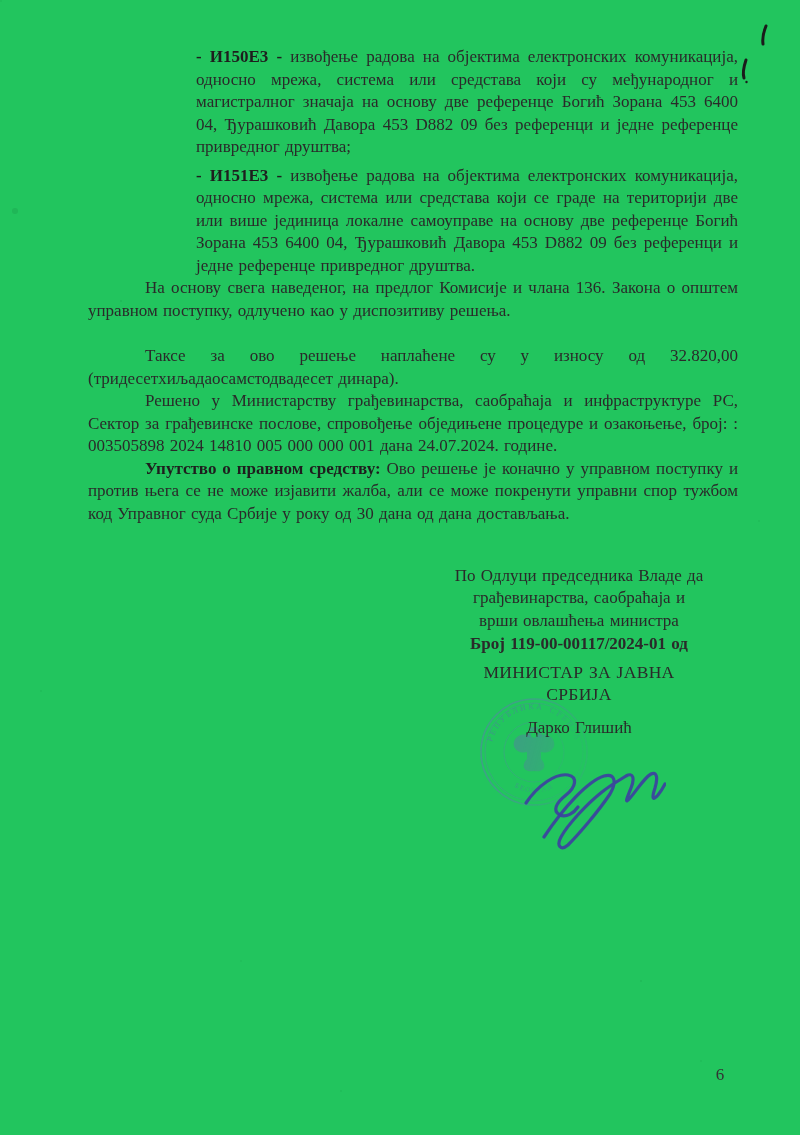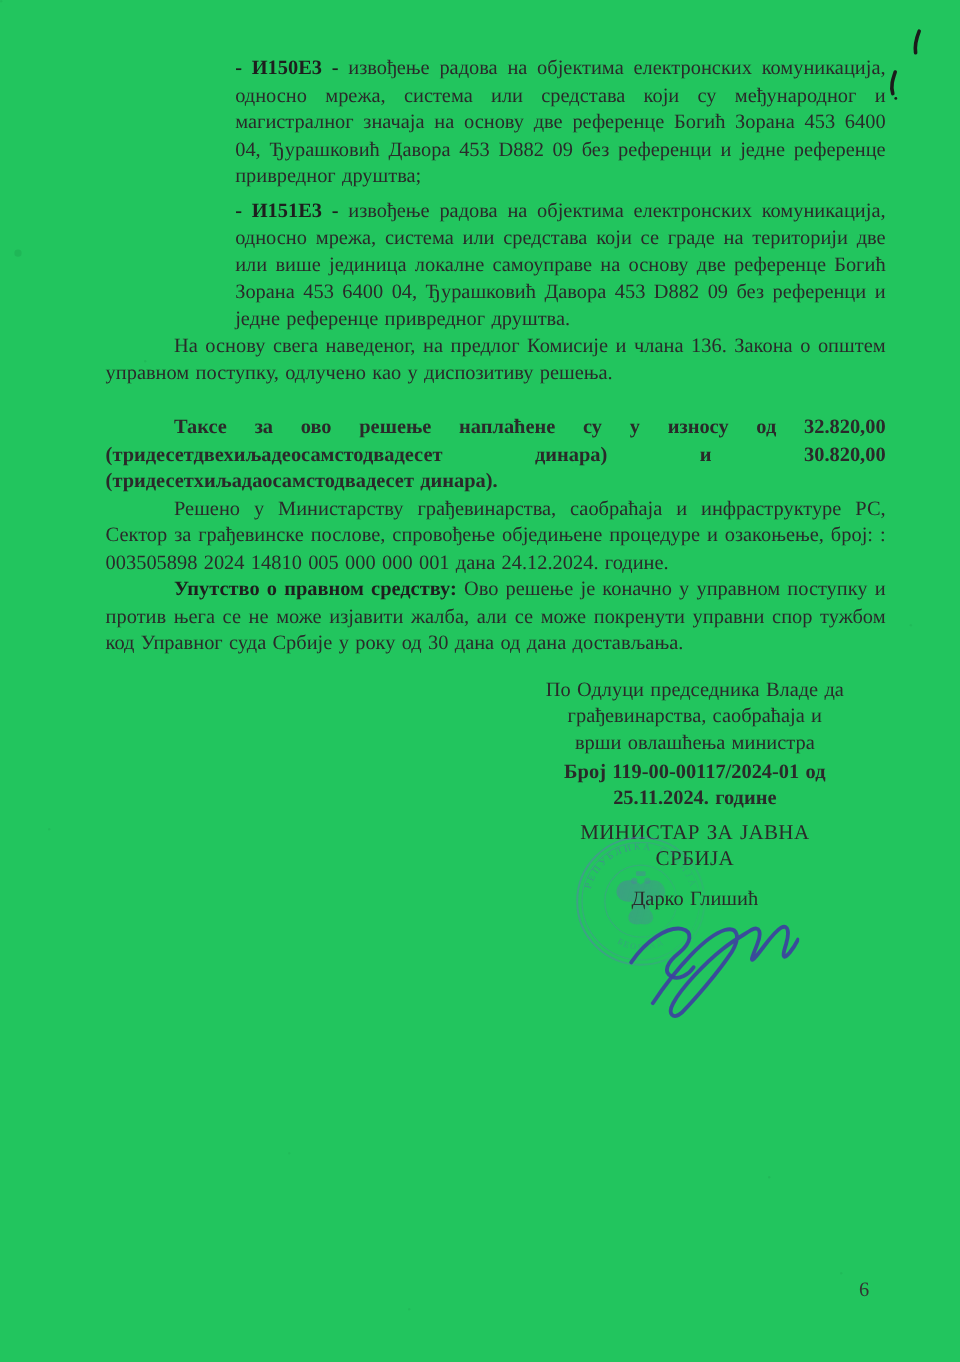--- a/index.html
+++ b/index.html
@@ -31,32 +31,32 @@
     word-spacing: 0.06em;
   }
   .list-item {
     padding-left: 108px;
     text-align: justify;
   }
   .list-item .code { font-weight: bold; color: #1e1e1e; }
   .item-2 { margin-top: 6px; }
   p.para { margin: 0; text-indent: 57px; text-align: justify; }
   .p-basis { margin-top: 7px; font-family: Liberation Serif, serif; }
-  .taxes { margin-top: 23px; font-weight: bold; }
+  .taxes { margin-top: 23px; }
   .jline { text-align: justify; text-align-last: justify; }
   .jline.indent { padding-left: 57px; }
   .p-resolved { margin-top: 12px; }
   .p-remedy { margin-top: 9px; }
   .rem-lead {
     font-weight: bold; color: #1e1e1e;
     text-underline-offset: 3px;
   }
   .right-block {
     position: relative;
-    margin-left: 340px; margin-top: 16px;
+    margin-left: 340px; margin-top: 40px;
     width: 302px;
     text-align: center;
     line-height: 22.4px;
   }
   .rb-number { margin-top: 1px; font-weight: bold; }
   .rb-title  { margin-top: 5px; font-size: 17.5px; letter-spacing: 0.3px; }
   .rb-name   { margin-top: 12px; position: relative; z-index: 3; }
   .stamp {
     position: absolute; left: 50px; top: 131px;
     z-index: 1; opacity: 0.85;
@@ -94,40 +94,38 @@
 
     <div class="list-item item-2">
       <span class="code">- И151Е3 -</span>
       <span>извођење радова на објектима електронских комуникација, односно мрежа, система или средстава који се граде на територији две или више јединица локалне самоуправе на основу две референце Богић Зорана 453 6400 04, Ђурашковић Давора 453 D882 09 без референци и једне референце привредног друштва.</span>
     </div>
 
     <p class="para p-basis">На основу свега наведеног, на предлог Комисије и члана 136. Закона о општем управном поступку, одлучено као у диспозитиву решења.</p>
 
     <div class="taxes">
       <div class="jline indent">Таксе за ово решење наплаћене су у износу од 32.820,00</div>
-      <div class="jline">(тридесетдвехиљадеосамстодвадесет динара) и 30.820,00</div>
       <div>(тридесетхиљадаосамстодвадесет динара).</div>
     </div>
 
-    <p class="para p-resolved">Решено у Министарству грађевинарства, саобраћаја и инфраструктуре РС, Сектор за грађевинске послове, спровођење обједињене процедуре и озакоњење, број: : 003505898 2024 14810 005 000 000 001 дана 24.12.2024. године.</p>
+    <p class="para p-resolved">Решено у Министарству грађевинарства, саобраћаја и инфраструктуре РС, Сектор за грађевинске послове, спровођење обједињене процедуре и озакоњење, број: : 003505898 2024 14810 005 000 000 001 дана 24.07.2024. године.</p>
 
     <p class="para p-remedy">
       <span class="rem-lead">Упутство о правном средству:</span>
       <span>Ово решење је коначно у управном поступку и против њега се не може изјавити жалба, али се може покренути управни спор тужбом код Управног суда Србије у року од 30 дана од дана достављања.</span>
     </p>
 
     <div class="right-block">
 
       <div>По Одлуци председника Владе да</div>
       <div>грађевинарства, саобраћаја и</div>
       <div>врши овлашћења министра</div>
 
       <div class="rb-number">
         <div>Број 119-00-00117/2024-01 од</div>
-        <div>25.11.2024. године</div>
       </div>
 
       <div class="rb-title">
         <div>МИНИСТАР ЗА ЈАВНА</div>
         <div>СРБИЈА</div>
       </div>
 
       <div class="rb-name">Дарко Глишић</div>
 
       <div class="stamp">

